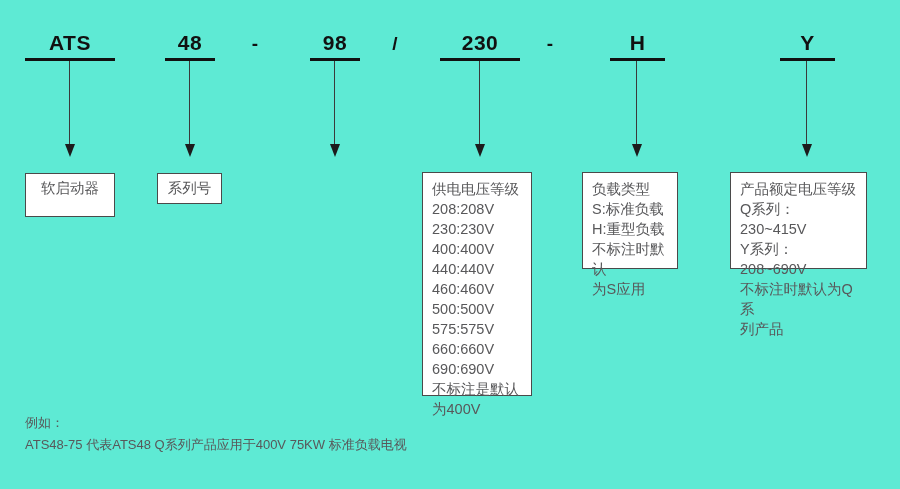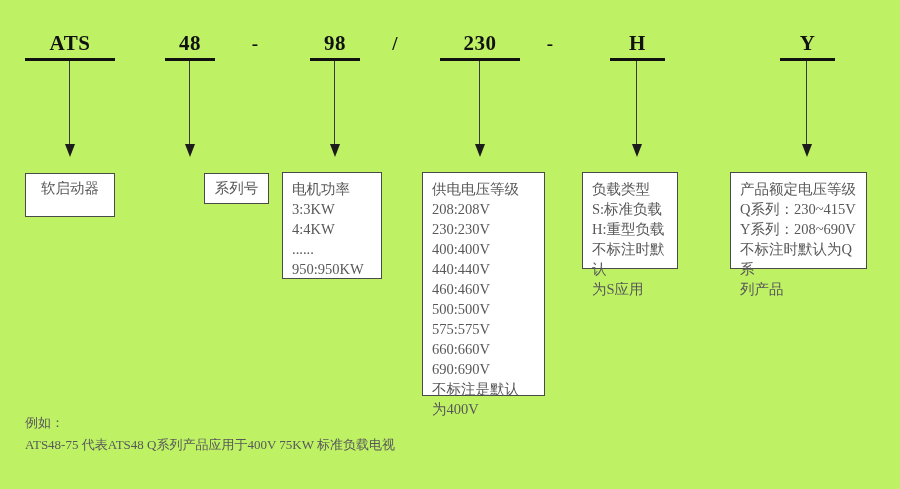--- a/index.html
+++ b/index.html
@@ -5,22 +5,22 @@
 <style>
   html, body {
     margin: 0;
     padding: 0;
     background: #ffffff;
   }
   #canvas {
     position: relative;
     width: 900px;
     height: 489px;
-    background: #bef264;
-    font-family: Liberation Serif, serif;
+    background: #5eead4;
+    font-family: Liberation Sans, sans-serif;
     overflow: hidden;
   }
 
   
   .code-seg {
     position: absolute;
     text-align: center;
     font-weight: bold;
     font-size: 21px;
     color: #111111;
@@ -120,29 +120,24 @@
   <div class="arrow-head" style="left:475px; top:144px;"></div>
 
   <div class="arrow-stem" style="left:636px; top:61px; height:83px;"></div>
   <div class="arrow-head" style="left:632px; top:144px;"></div>
 
   <div class="arrow-stem" style="left:806px; top:61px; height:83px;"></div>
   <div class="arrow-head" style="left:802px; top:144px;"></div>
 
   <div class="desc-box compact" style="left:25px; top:173px; width:90px; height:44px; text-align:center; padding:4px 2px;">软启动器</div>
 
-  <div class="desc-box compact" style="left:157px; top:173px; width:65px; height:31px; text-align:center; padding:4px 2px;margin-left:47px;">系列号</div>
+  <div class="desc-box compact" style="left:157px; top:173px; width:65px; height:31px; text-align:center; padding:4px 2px;">系列号</div>
 
-  <div class="desc-box" style="left:282px; top:172px; width:100px; height:107px;">电机功率
-3:3KW
-4:4KW
-......
-950:950KW</div>
 
-  <div class="desc-box" style="left:422px; top:172px; width:123px; height:224px;">供电电压等级
+  <div class="desc-box" style="left:422px; top:172px; width:110px; height:224px;">供电电压等级
 208:208V
 230:230V
 400:400V
 440:440V
 460:460V
 500:500V
 575:575V
 660:660V
 690:690V
 不标注是默认

